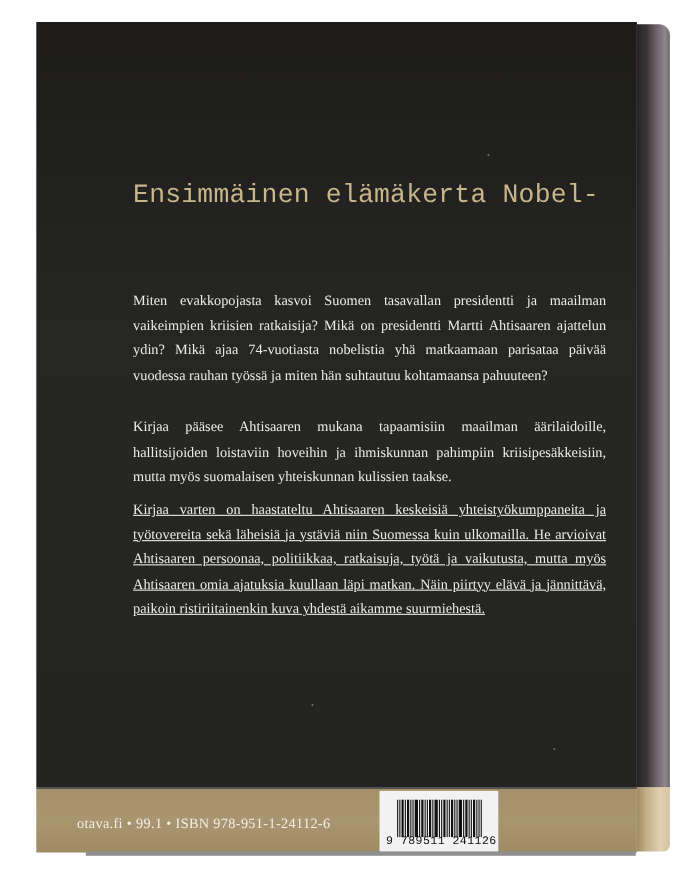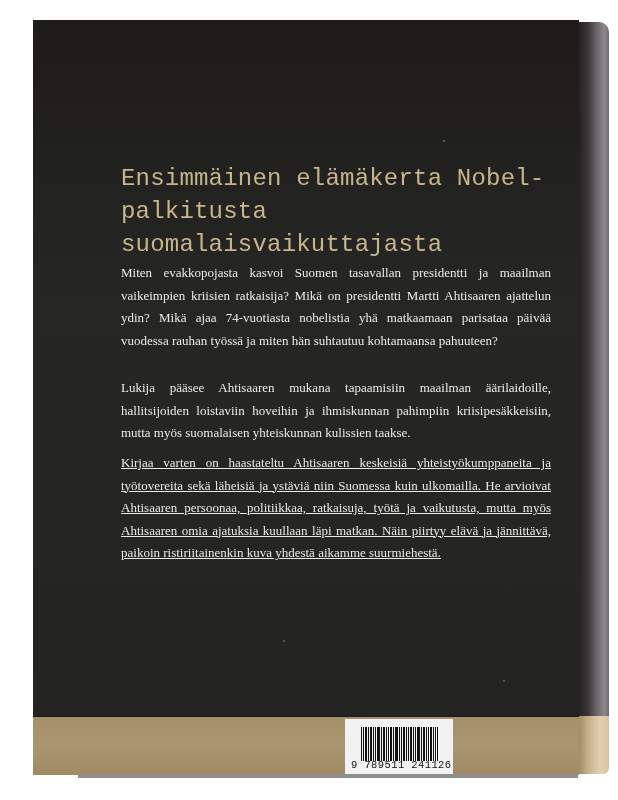--- a/index.html
+++ b/index.html
@@ -107,35 +107,35 @@
   }
   .speck { position:absolute; width:2px; height:2px; background:#6b6b68; border-radius:1px; }
 </style>
 </head>
 <body>
 
 <div class="book">
   <div class="back-cover">
     <h1 class="headline">
       <span>Ensimmäinen elämäkerta Nobel-</span><br>
-      <span>palkitusta suomalaisvaikuttajasta</span>
     </h1>
     <p class="body-text" id="p1">Miten evakkopojasta kasvoi Suomen tasavallan presidentti ja maailman vaikeimpien kriisien ratkaisija? Mikä on presidentti Martti Ahtisaaren ajattelun ydin? Mikä ajaa 74-vuotiasta nobelistia yhä matkaamaan parisataa päivää vuodessa rauhan työssä ja miten hän suhtautuu kohtamaansa pahuuteen?</p>
-    <p class="body-text" id="p2">Lukija pääsee Ahtisaaren mukana tapaamisiin maailman äärilaidoille, hallitsijoiden loistaviin hoveihin ja ihmiskunnan pahimpiin kriisipesäkkeisiin, mutta myös suomalaisen yhteiskunnan kulissien taakse.</p>
+    <p class="body-text" id="p2">Kirjaa pääsee Ahtisaaren mukana tapaamisiin maailman äärilaidoille, hallitsijoiden loistaviin hoveihin ja ihmiskunnan pahimpiin kriisipesäkkeisiin, mutta myös suomalaisen yhteiskunnan kulissien taakse.</p>
     <p class="body-text" id="p3">Kirjaa varten on haastateltu Ahtisaaren keskeisiä yhteistyökumppaneita ja työtovereita sekä läheisiä ja ystäviä niin Suomessa kuin ulkomailla. He arvioivat Ahtisaaren persoonaa, politiikkaa, ratkaisuja, työtä ja vaikutusta, mutta myös Ahtisaaren omia ajatuksia kuullaan läpi matkan. Näin piirtyy elävä ja jännittävä, paikoin ristiriitainenkin kuva yhdestä aikamme suurmiehestä.</p>
 
     <div class="speck" style="left:410px;top:120px"></div>
     <div class="speck" style="left:250px;top:620px"></div>
     <div class="speck" style="left:470px;top:660px"></div>
   </div>
 
   <div class="spine"></div>
   <div class="spine-band"></div>
 
   <div class="band">
+    <div class="imprint">otava.fi • 99.1 • ISBN 978-951-1-24112-6</div>
     <div class="barcode-box">
       <div class="barcode-bars">
         <span style="width:1px"></span>
           <span style="width:1px"></span>
           <span style="width:2px"></span>
           <span style="width:1px"></span>
         <span style="width:2px"></span>
           <span style="width:1px"></span>
           <span style="width:1px"></span>
           <span style="width:3px"></span>

